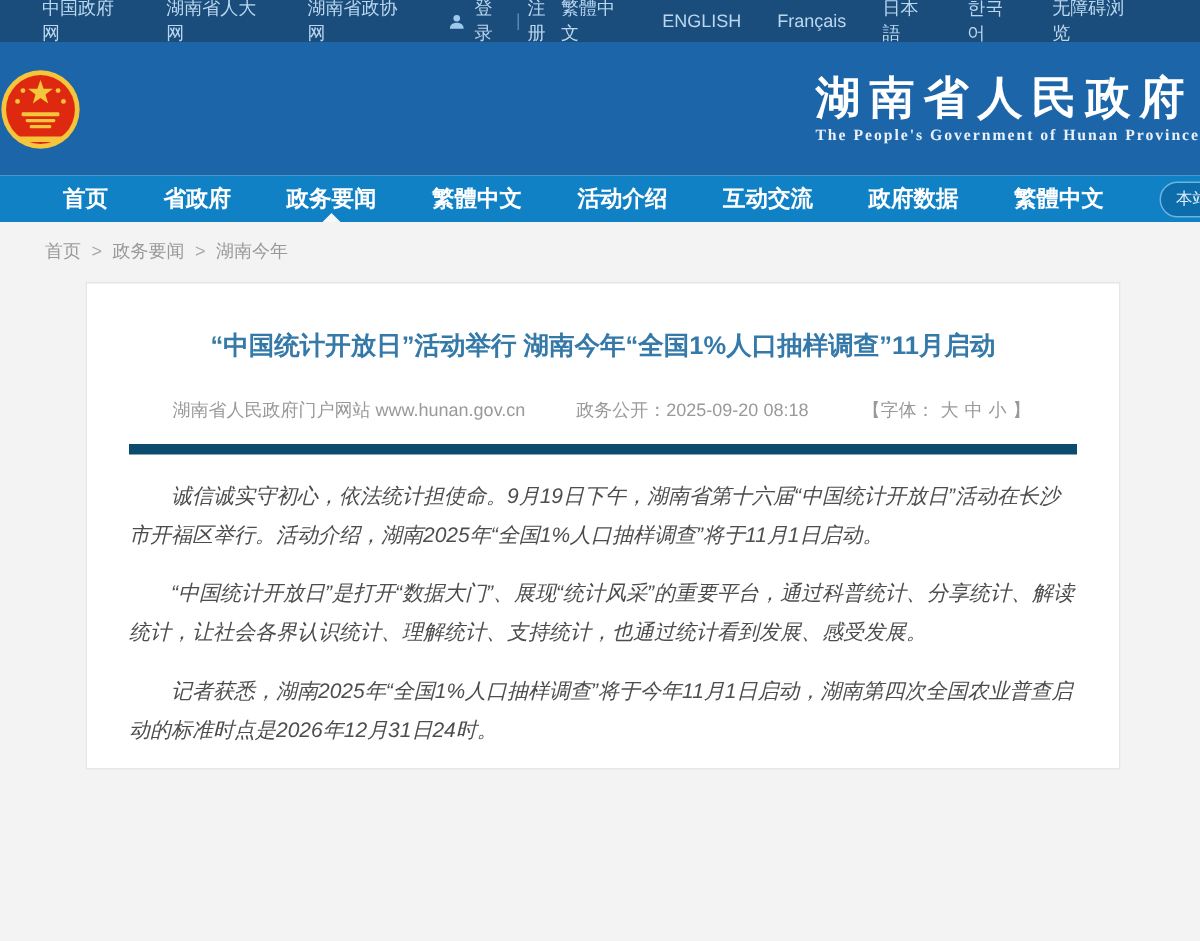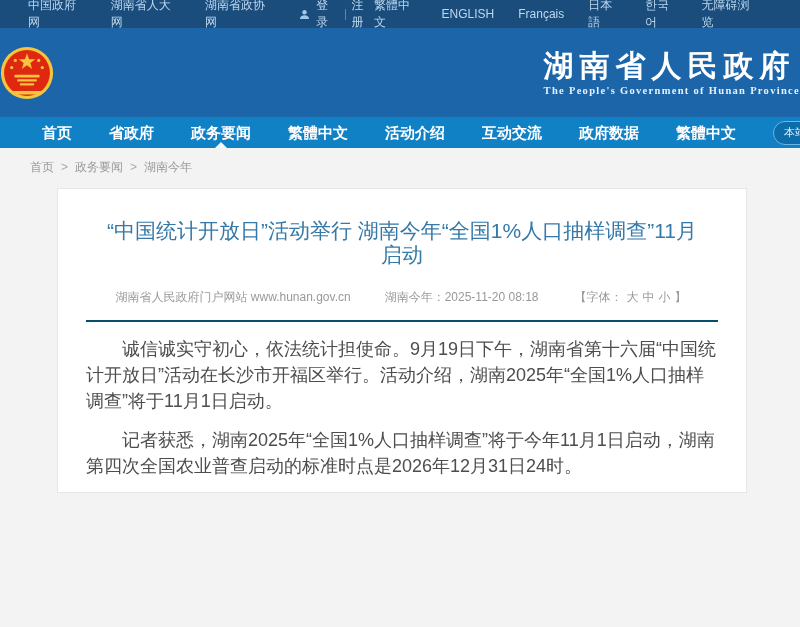--- a/index.html
+++ b/index.html
@@ -41,27 +41,27 @@
     border-radius:12px;background:var(--search_bg);padding:0 10px;width:96px;min-width:96px;}
   .search-scope{color:#dcecf8;font-size:11px;white-space:nowrap;cursor:pointer;}
 
   
   .breadcrumb{height:38px;display:flex;align-items:center;padding:0 30px;font-size:12px;color:#999;}
   .breadcrumb a{color:#999;text-decoration:none;cursor:pointer;}
   .breadcrumb .bsep{margin:0 7px;color:#aaa;}
 
   
   .card{background:var(--card_bg);border:1px solid var(--card_border);margin:2px 55px 0 57px;width:690px;}
-  .article-title{color:var(--title_color);font-size:21px;font-weight:normal;text-align:center;
+  .article-title{color:var(--title_color);font-size:17px;font-weight:bold;text-align:center;
     padding:30px 40px 0 40px;line-height:24px;}
   .article-meta{display:flex;justify-content:center;gap:34px;align-items:center;
-    font-size:12px;color:var(--meta_color);padding:22px 0 14px 0;border-bottom:2px solid #0c4a6e;margin:0 28px;}
+    font-size:12px;color:var(--meta_color);padding:22px 0 14px 0;border-bottom:7px solid #0c4a6e;margin:0 28px;}
   .font-size-ctl span{cursor:pointer;margin:0 2px;}
   .article-body{padding:14px 28px 0 28px;}
-  .article-body p{font-size:18px;color:var(--body_color);line-height:26px;text-indent:2em;margin-bottom:13px;}
+  .article-body p{font-size:14px;color:var(--body_color);line-height:26px;text-indent:2em;margin-bottom:13px;font-style:italic;}
 </style>
 </head>
 <body>
 
 <div class="topbar">
   <div class="site-links">
     <a>中国政府网</a>
     <a>湖南省人大网</a>
     <a>湖南省政协网</a>
   </div>
@@ -129,23 +129,24 @@
   <a>政务要闻</a>
   <span class="bsep">&gt;</span>
   <a>湖南今年</a>
 </div>
 
 <div class="card">
   <h1 class="article-title">“中国统计开放日”活动举行 湖南今年“全国1%人口抽样调查”11月启动</h1>
 
   <div class="article-meta">
     <span>湖南省人民政府门户网站 www.hunan.gov.cn</span>
-    <span><span>湖南今年：</span><span>2025-11-20 08:18</span></span>
+    <span><span>政务公开：</span><span>2025-09-20 08:18</span></span>
     <span class="font-size-ctl"><span>【字体：</span><span>大</span><span>中</span><span>小</span><span>】</span></span>
   </div>
 
   <div class="article-body">
     <p>诚信诚实守初心，依法统计担使命。9月19日下午，湖南省第十六届“中国统计开放日”活动在长沙市开福区举行。活动介绍，湖南2025年“全国1%人口抽样调查”将于11月1日启动。</p>
+    <p>“中国统计开放日”是打开“数据大门”、展现“统计风采”的重要平台，通过科普统计、分享统计、解读统计，让社会各界认识统计、理解统计、支持统计，也通过统计看到发展、感受发展。</p>
     <p>记者获悉，湖南2025年“全国1%人口抽样调查”将于今年11月1日启动，湖南第四次全国农业普查启动的标准时点是2026年12月31日24时。</p>
 
   </div>
 
 </div>
 
 </body></html>

